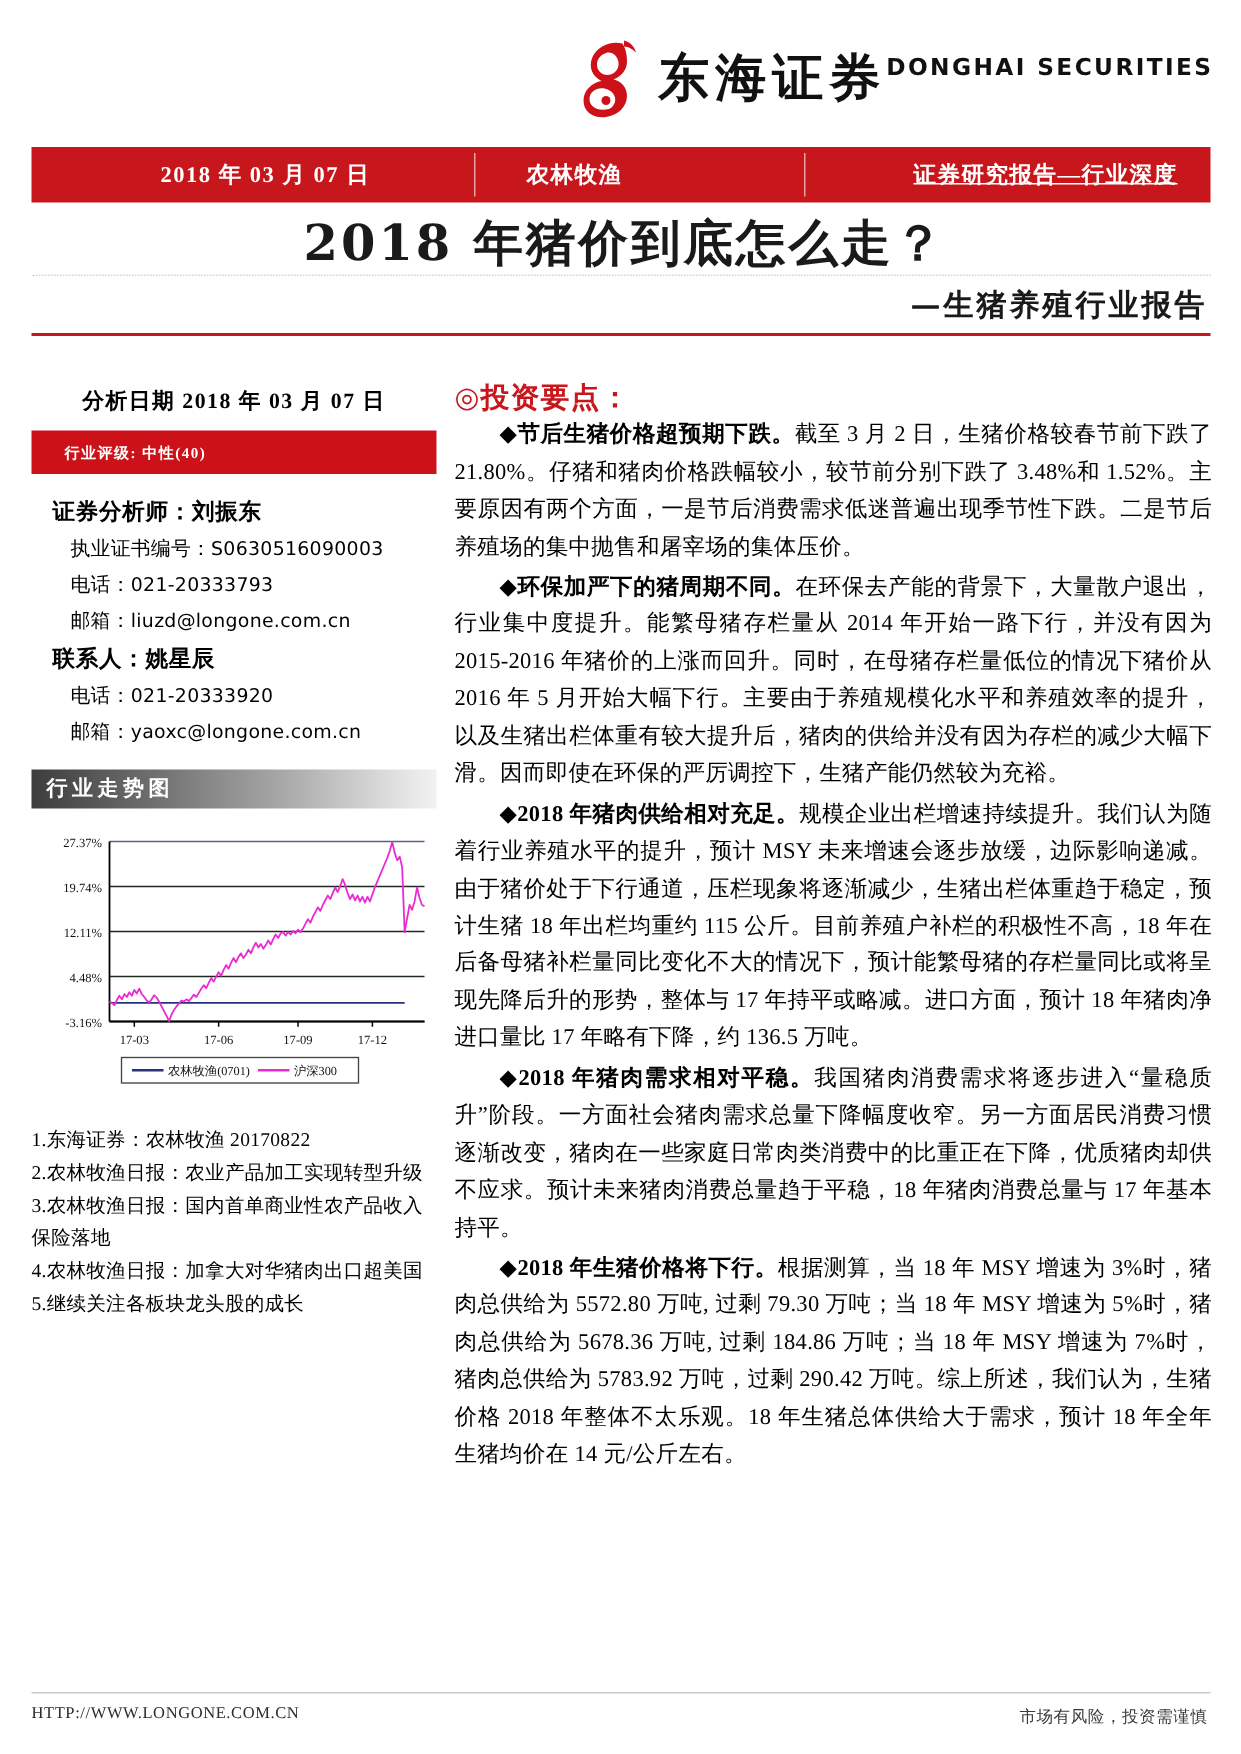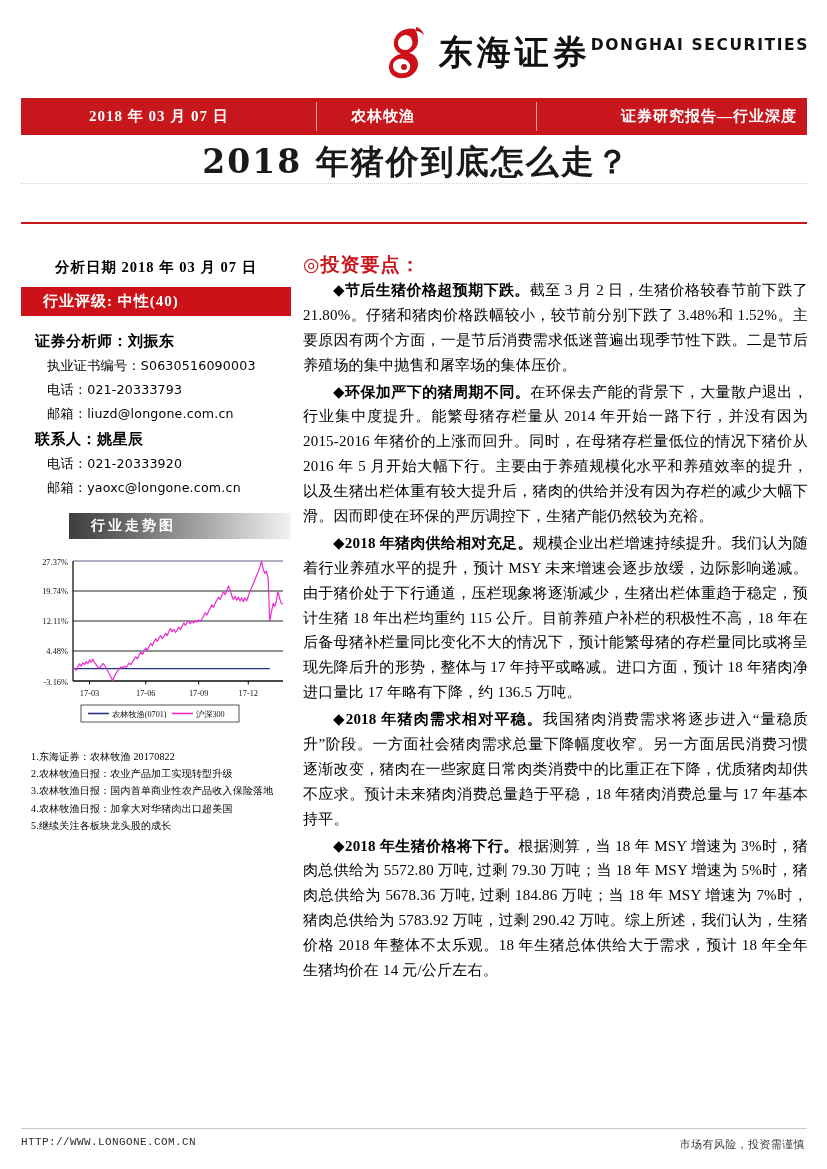--- a/index.html
+++ b/index.html
@@ -15,70 +15,70 @@
   
   .logo-block{position:absolute;right:18px;top:24px;display:flex;align-items:center;gap:8px;}
   .logo-mark{width:46px;height:56px;}
   .logo-words{display:flex;flex-direction:row;align-items:stretch;line-height:1;}
   .logo-cn{font-family:"DejaVu Sans","Liberation Sans",sans-serif;font-weight:bold;font-size:34px;letter-spacing:4px;color:#111;}
   .logo-en{font-family:"DejaVu Sans","Liberation Sans",sans-serif;font-weight:bold;font-size:15.5px;letter-spacing:1.6px;color:#111;margin-top:3px;text-align:right;}
 
   
   .banner{position:absolute;left:21px;top:98px;width:786px;height:37px;background:#c8161d;display:flex;align-items:center;}
   .banner .cell{color:#fff;font-weight:bold;font-size:15px;letter-spacing:1px;font-family:"Liberation Serif","DejaVu Serif",serif;white-space:nowrap;}
-  .banner .c1{position:absolute;left:68px;}
+  .banner .c1{position:absolute;left:86px;}
   .banner .c2{position:absolute;left:330px;}
-  .banner .c3{position:absolute;right:10px;}
+  .banner .c3{position:absolute;right:22px;text-decoration:underline;}
   .banner .divider{position:absolute;top:4px;width:1px;height:29px;background:rgba(255,255,255,.6);}
   .banner .d1{left:295px;}
   .banner .d2{left:515px;}
 
   
   .title-main{position:absolute;left:3px;top:140px;width:827px;text-align:center;
      font-family:"DejaVu Serif","Liberation Serif",serif;font-weight:bold;font-size:33px;letter-spacing:2px;color:#1a1a1a;}
   .dotline{position:absolute;left:21px;top:183px;width:786px;border-top:1px dotted #d2d2d2;}
   .title-sub{position:absolute;right:22px;top:190px;font-weight:bold;font-size:20px;letter-spacing:2px;color:#1a1a1a;
      font-family:"DejaVu Serif","Liberation Serif",serif;}
   .red-rule{position:absolute;left:21px;top:222px;width:786px;height:2px;background:#c8161d;}
 
   
   .left-col{position:absolute;left:21px;top:246px;width:270px;}
 
   .analysis-date{text-align:center;font-weight:bold;font-size:14.5px;letter-spacing:1px;margin:12px 0 10px 0;}
-  .rating-bar{background:#cc1119;color:#fff;font-weight:bold;font-size:15px;height:29px;
+  .rating-bar{background:#cc1119;color:#fff;font-weight:bold;font-size:10px;height:29px;
      display:flex;align-items:center;padding-left:22px;letter-spacing:1px;}
   .info-list{margin-top:16px;}
   .info-strong{font-weight:bold;font-size:15px;letter-spacing:.5px;margin:7px 0 6px 14px;}
   .info-row{font-size:13.2px;margin:6px 0 6px 26px;letter-spacing:.2px;}
   .info-row .lbl{font-family:"Liberation Serif","DejaVu Serif",serif;}
   .info-row .val{font-family:"DejaVu Sans","Liberation Sans",sans-serif;font-size:12.6px;}
 
-  .sec-head{margin-top:16px;height:26px;display:flex;align-items:center;padding-left:22px;
+  .sec-head{margin-top:16px;height:26px;display:flex;align-items:center;padding-left:10px;
      background:linear-gradient(to right,#3d3d3d 0%,#6f6f6f 30%,#a8a8a8 62%,#dcdcdc 88%,#f2f2f2 100%);
-     color:#fff;font-weight:bold;font-size:14px;letter-spacing:3px;margin-left:48px;}
+     color:#fff;font-weight:bold;font-size:14px;letter-spacing:3px;}
 
   
   .chart-wrap{margin-top:10px;position:relative;width:270px;height:190px;}
   .chart-svg{display:block;}
 
   
-  .rep-list{margin-top:10px;font-size:10px;line-height:1.62;margin-left:10px;}
+  .rep-list{margin-top:10px;font-size:13px;line-height:1.62;}
   .rep-item{margin:0 0 1px 0;letter-spacing:.2px;}
 
   
   .right-col{position:absolute;left:303px;top:252px;width:505px;}
   .points-head{color:#c8161d;font-weight:bold;font-size:19px;letter-spacing:1px;}
   .para{font-size:15px;line-height:1.66;text-align:justify;text-justify:inter-ideograph;margin:0 0 2px 0;
         text-indent:2em;letter-spacing:.2px;}
   .para b{font-weight:bold;}
   .dia{font-weight:bold;}
 
   
   .foot-rule{position:absolute;left:21px;top:1128px;width:786px;border-top:1px solid #c9c9c9;}
-  .foot-left{position:absolute;left:21px;top:1136px;font-family:Liberation Mono, monospace;
+  .foot-left{position:absolute;left:21px;top:1136px;font-family:Liberation Serif, serif;
      font-size:11px;letter-spacing:.4px;color:#2b2b2b;}
   .foot-right{position:absolute;right:22px;top:1137px;font-size:11px;color:#3a3a3a;letter-spacing:.4px;}
 </style>
 </head>
 <body>
 
 <div class="page">
 
   <div class="logo-block">
     <svg class="logo-mark" viewBox="0 0 46 56">
@@ -97,20 +97,21 @@
   <div class="banner">
     <span class="divider d1"></span>
     <span class="divider d2"></span>
     <span class="cell c1">2018 年 03 月 07 日</span>
     <span class="cell c2">农林牧渔</span>
     <span class="cell c3">证券研究报告—行业深度</span>
   </div>
 
   <div class="title-main">2018 年猪价到底怎么走？</div>
   <div class="dotline"></div>
+  <div class="title-sub">—生猪养殖行业报告</div>
   <div class="red-rule"></div>
 
   <div class="left-col">
 
     <div class="analysis-date">分析日期  2018 年 03 月 07 日</div>
 
     <div class="rating-bar">行业评级:  中性(40)</div>
 
     <div class="info-list">
       <div class="info-strong">证券分析师：刘振东</div>

